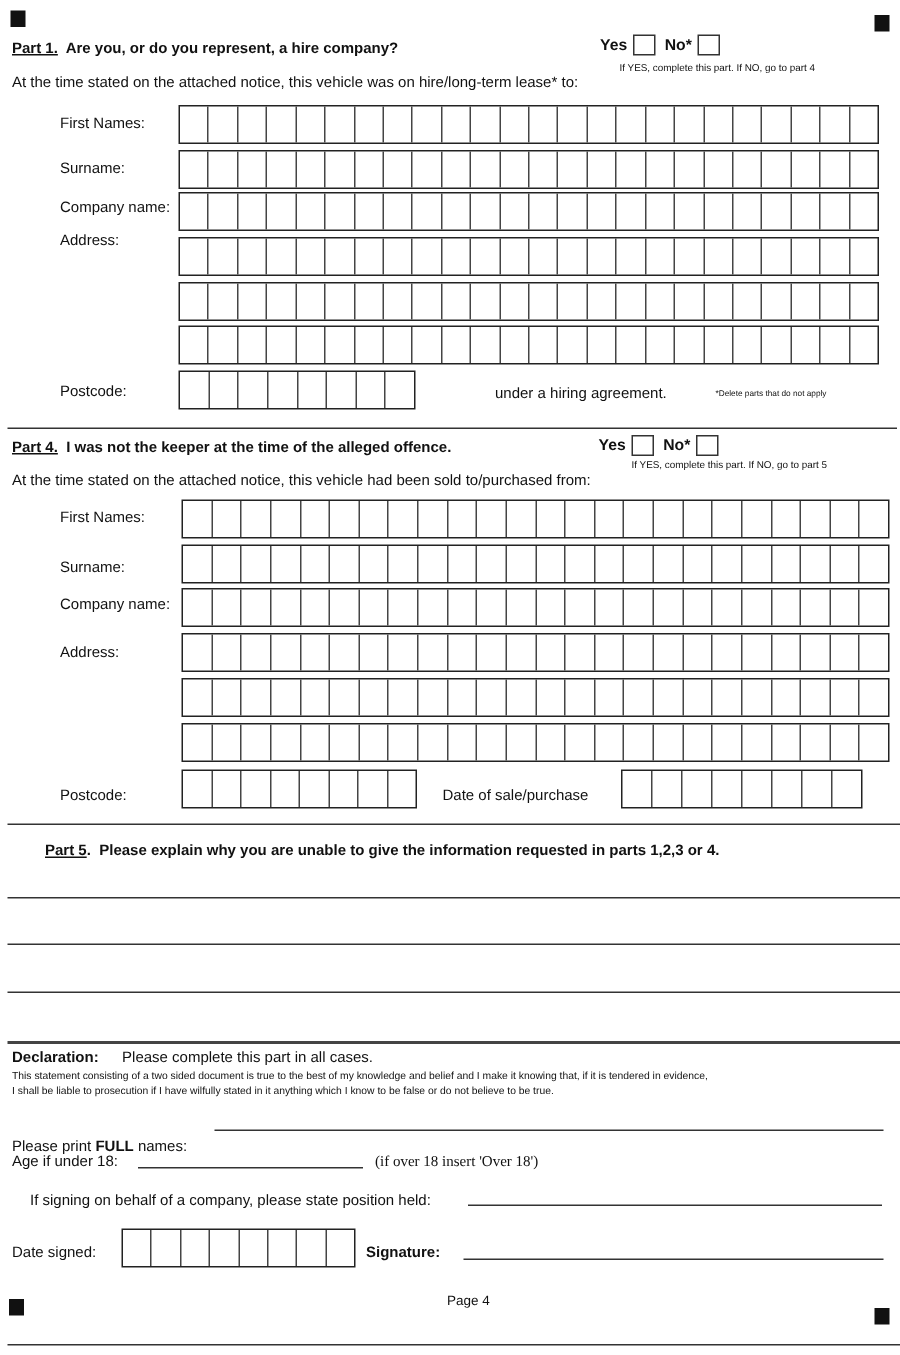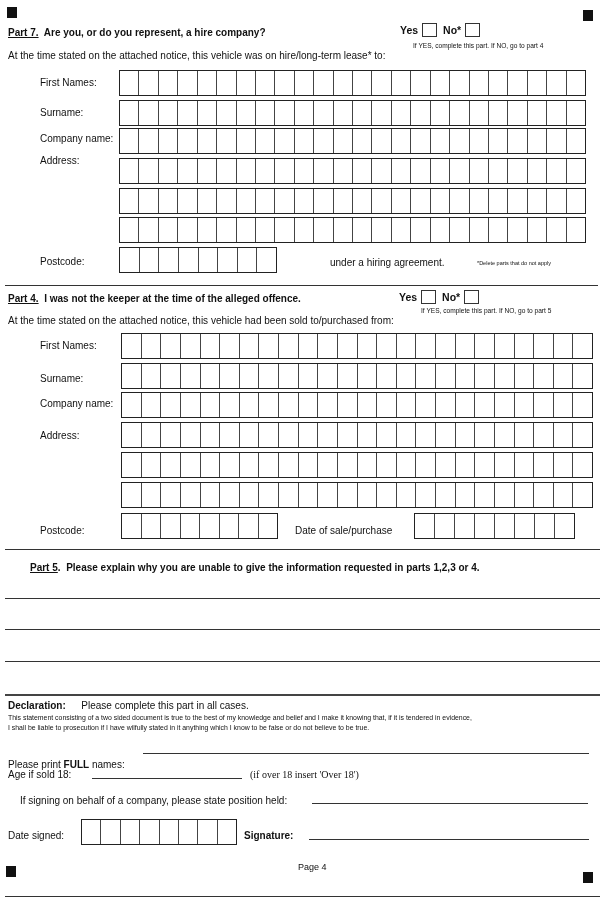--- a/index.html
+++ b/index.html
@@ -24,21 +24,21 @@
 </style>
 </head>
 <body>
 
 <div class="marker" style="left:7px; top:7px;"></div>
 <div class="marker" style="left:583px; top:10px;"></div>
 <div class="marker" style="left:6px; top:866px;"></div>
 <div class="marker" style="left:583px; top:872px;"></div>
 
 <div class="part-title" style="left:8px; top:27px;">
-  <u>Part 7.</u>&nbsp;
+  <u>Part 1.</u>&nbsp;
   <span>Are you, or do you represent, a hire company?</span>
 </div>
 <div class="yn" style="left:400px; top:23px;">
   <span>Yes</span>
   <span class="cb"></span>
   <span>No*</span>
   <span class="cb"></span>
 </div>
 <div class="tiny" style="left:413px; top:42px; font-size:6.6px;">If YES, complete this part. If NO, go to part 4</div>
 <div class="txt" style="left:8px; top:50px;">At the time stated on the attached notice, this vehicle was on hire/long-term lease* to:</div>
@@ -442,21 +442,21 @@
   <span>Please complete this part in all cases.</span>
 </div>
 <div class="small" style="left:8px; top:714px; font-size:6.9px;">This statement consisting of a two sided document is true to the best of my knowledge and belief and I make it knowing that, if it is tendered in evidence,</div>
 <div class="small" style="left:8px; top:724px; font-size:6.9px;">I shall be liable to prosecution if I have wilfully stated in it anything which I know to be false or do not believe to be true.</div>
 
 <div class="txt" style="left:8px; top:759px;">
   <span>Please print </span><b>FULL</b><span> names:</span>
 </div>
 <div class="fill-line" style="left:143px; top:753px; width:446px;"></div>
 
-<div class="txt" style="left:8px; top:769px;">Age if sold 18:</div>
+<div class="txt" style="left:8px; top:769px;">Age if under 18:</div>
 <div class="fill-line" style="left:92px; top:778px; width:150px;"></div>
 <div class="txt" style="left:250px; top:769px;font-family:Liberation Serif, serif;">(if over 18 insert 'Over 18')</div>
 
 <div class="txt" style="left:20px; top:795px;">If signing on behalf of a company, please state position held:</div>
 <div class="fill-line" style="left:312px; top:803px; width:276px;"></div>
 
 <div class="txt" style="left:8px; top:830px;">Date signed:</div>
 <div class="boxrow" style="left:81px; top:819px; width:156px;">
     <div class="cell"></div>
     <div class="cell"></div>

